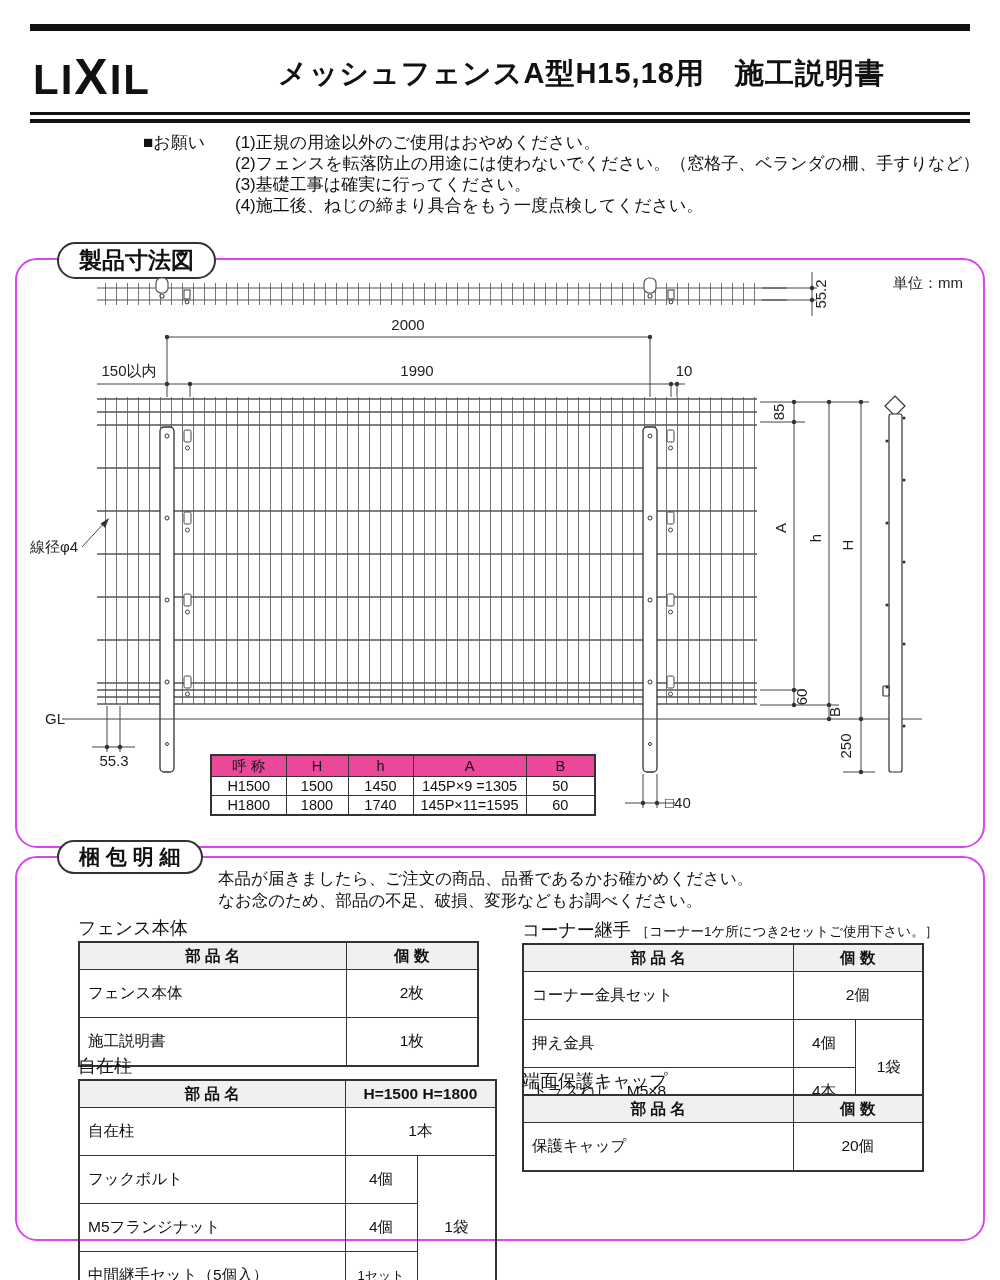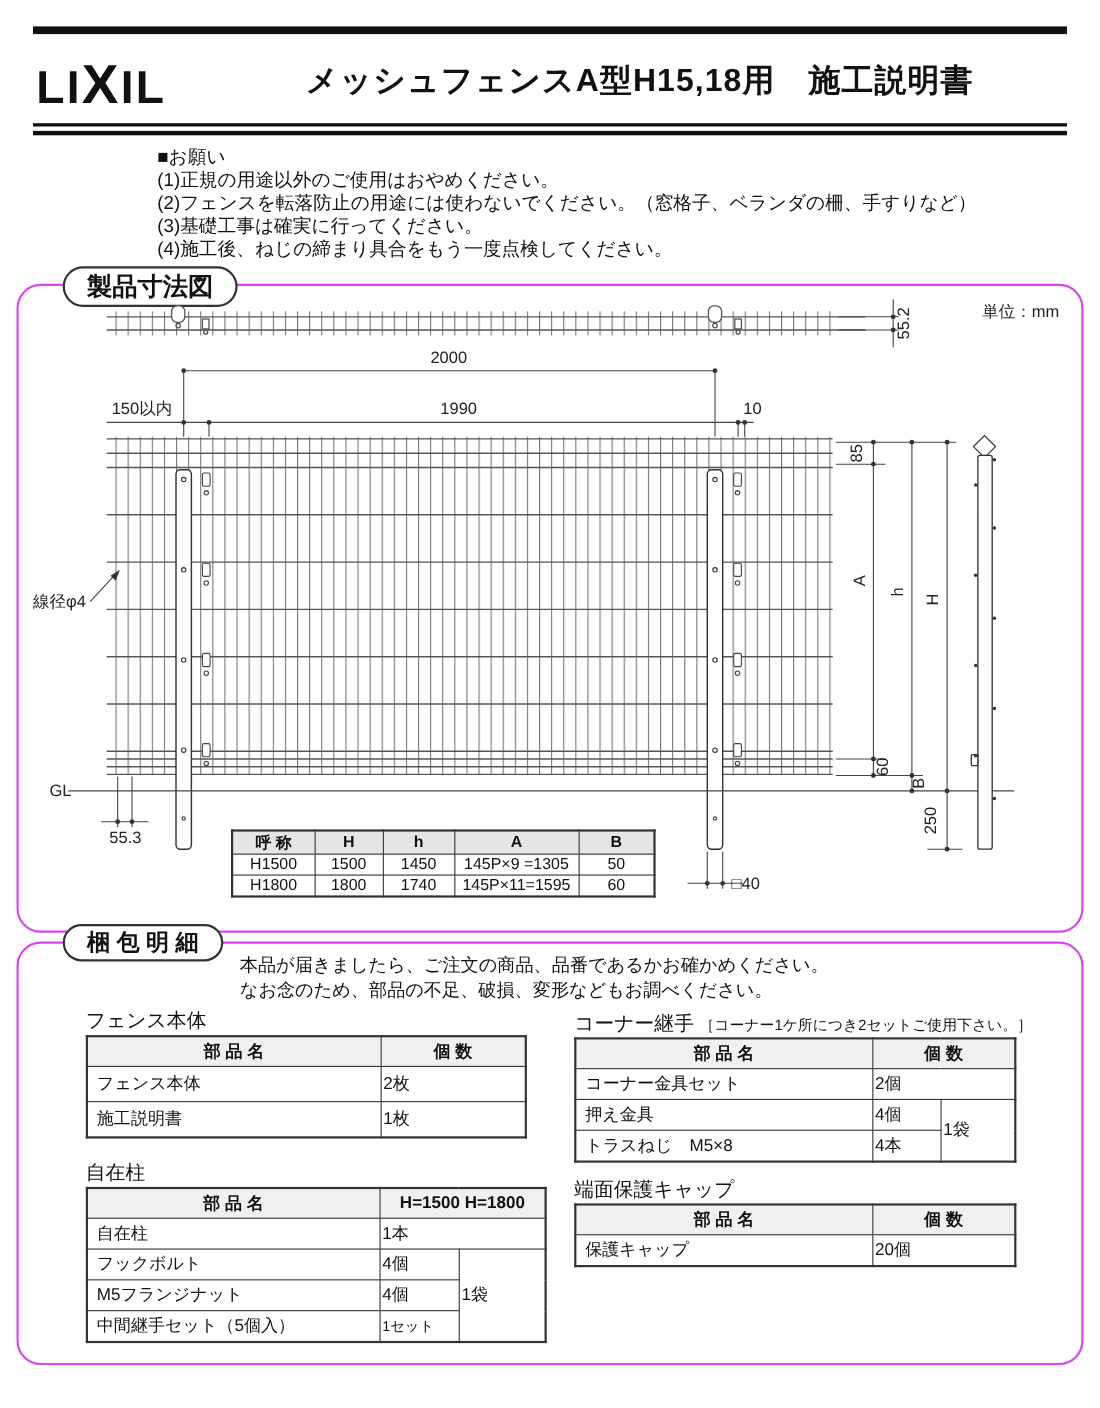--- a/index.html
+++ b/index.html
@@ -9,51 +9,51 @@
   
   .top-rule{position:absolute;left:30px;top:24px;width:940px;height:7px;background:#111;}
   .logo{position:absolute;left:33px;top:48px;font-weight:bold;font-size:42px;letter-spacing:2px;}
   .logo .lx-x{font-size:50px;}
   .doc-title{position:absolute;left:278px;top:54px;width:700px;font-weight:bold;font-size:29px;
              letter-spacing:1px;white-space:nowrap;}
   .double-rule{position:absolute;left:30px;top:112px;width:940px;height:4px;
                border-top:3px solid #111;border-bottom:4px solid #111;}
 
   
-  .notice{position:absolute;left:143px;top:132px;display:flex;font-size:17px;line-height:21px;flex-direction:column;}
+  .notice{position:absolute;left:143px;top:132px;display:flex;font-size:17px;line-height:21px;}
   .notice-label{width:92px;font-weight:normal;}
   .notice-items div{white-space:nowrap;}
 
   
   .secbox{position:absolute;border:2px solid #d946ef;border-radius:22px;background:#fff;}
   .capsule{position:absolute;left:40px;top:-18px;background:#fff;border:2px solid #333;
            border-radius:20px;padding:1px 20px;font-weight:bold;font-size:23px;white-space:nowrap;}
 
   #dim-box{left:15px;top:258px;width:966px;height:586px;}
   #pack-box{left:15px;top:856px;width:966px;height:381px;}
 
   #dim-svg{position:absolute;left:0;top:0;}
   svg text{font-family:"Liberation Sans","DejaVu Sans",sans-serif;fill:#222;font-size:15px;}
 
   
   .spec-table{position:absolute;left:193px;top:494px;border-collapse:collapse;table-layout:fixed;
               border:2px solid #333;font-size:14.5px;}
   .spec-table th,.spec-table td{border:1.5px solid #333;text-align:center;height:18px;padding:0 3px;white-space:nowrap;}
-  .spec-table th{background:#e5e5e5;font-weight:bold;height:20px;margin-left:20px;}
+  .spec-table th{background:#ec4899;font-weight:normal;height:20px;margin-left:20px;}
 
   
   .pack-intro{position:absolute;left:201px;top:9px;font-size:16.5px;line-height:22px;white-space:nowrap;}
   .ptitle{position:absolute;font-size:18px;white-space:nowrap;}
   .pnote{font-size:13.5px;}
   .ptable{position:absolute;border-collapse:collapse;table-layout:fixed;border:2px solid #333;font-size:15.5px;}
   .ptable th,.ptable td{border:1.5px solid #333;padding:0 8px;white-space:nowrap;overflow:hidden;}
   .ptable th{background:#f0f0f0;font-weight:bold;height:26px;text-align:center;}
   .ptable td{height:27px;}
   .ptable td.nm{text-align:left;}
-  .ptable td.qt{padding:0 2px;}
+  .ptable td.qt{text-align:center;padding:10px 2px;}
 </style>
 </head>
 <body>
 
 <div id="page">
 
   <div class="top-rule"></div>
   <div class="logo"><span>LI</span><span class="lx-x">X</span><span>IL</span></div>
   <div class="doc-title">メッシュフェンスA型H15,18用　施工説明書</div>
   <div class="double-rule"></div>

